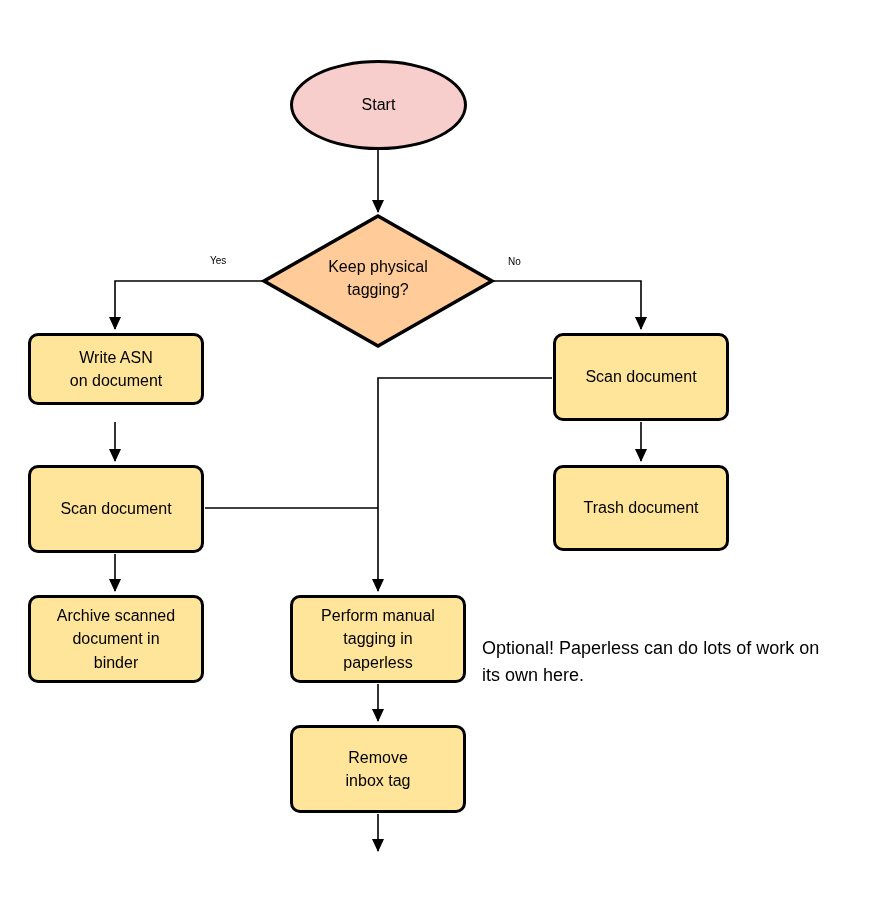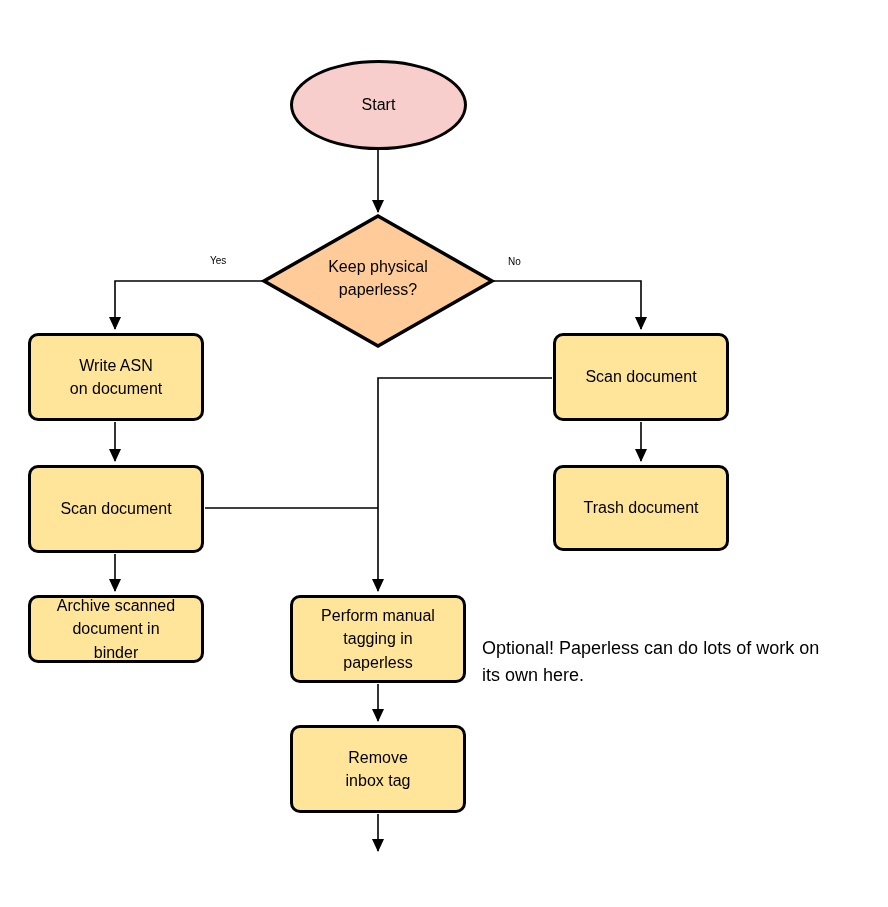--- a/index.html
+++ b/index.html
@@ -37,23 +37,23 @@
   .terminal {
     border-radius: 50%;
     background: var(--terminal_fill, #f8cecc);
   }
   .process {
     border-radius: 10px;
     background: var(--process_fill, #ffe59a);
   }
   
   #node-start   { left: 290px; top: 17px;  width: 177px; height: 90px; }
-  #node-write-asn  { left: 28px;  top: 290px; width: 176px; height: 88px; }
+  #node-write-asn  { left: 28px;  top: 290px; width: 176px; height: 72px; }
   #node-scan-left  { left: 28px;  top: 422px; width: 176px; height: 88px; }
-  #node-archive    { left: 28px;  top: 552px; width: 176px; height: 68px; }
+  #node-archive    { left: 28px;  top: 552px; width: 176px; height: 88px; }
   #node-scan-right { left: 553px; top: 290px; width: 176px; height: 88px; }
   #node-trash      { left: 553px; top: 422px; width: 176px; height: 86px; }
   #node-tagging    { left: 290px; top: 552px; width: 176px; height: 88px; }
   #node-remove     { left: 290px; top: 682px; width: 176px; height: 88px; }
   #node-end        { left: 290px; top: 812px; width: 177px; height: 87px; }
   
   .decision-label {
     position: absolute;
     left: 288px; top: 212px; width: 180px;
     text-align: center;
@@ -106,21 +106,21 @@
     <path d="M378,771 L378,808" fill="none" stroke="#000" stroke-width="1.6" marker-end="url(#arrow)"></path>
 
     <polygon points="378,173 492,238 378,303 264,238" stroke-width="3.5" stroke="#000000" fill="#ffcc99"></polygon>
   </svg>
 
   <div class="node terminal" id="node-start">
     <span>Start</span>
   </div>
 
   <div class="decision-label">Keep physical
-paperless?</div>
+tagging?</div>
 
   <div class="edge-label" id="label-yes">Yes</div>
   <div class="edge-label" id="label-no">No</div>
 
   <div class="node process" id="node-write-asn">
     <span>Write ASN
 on document</span>
   </div>
 
   <div class="node process" id="node-scan-left">

